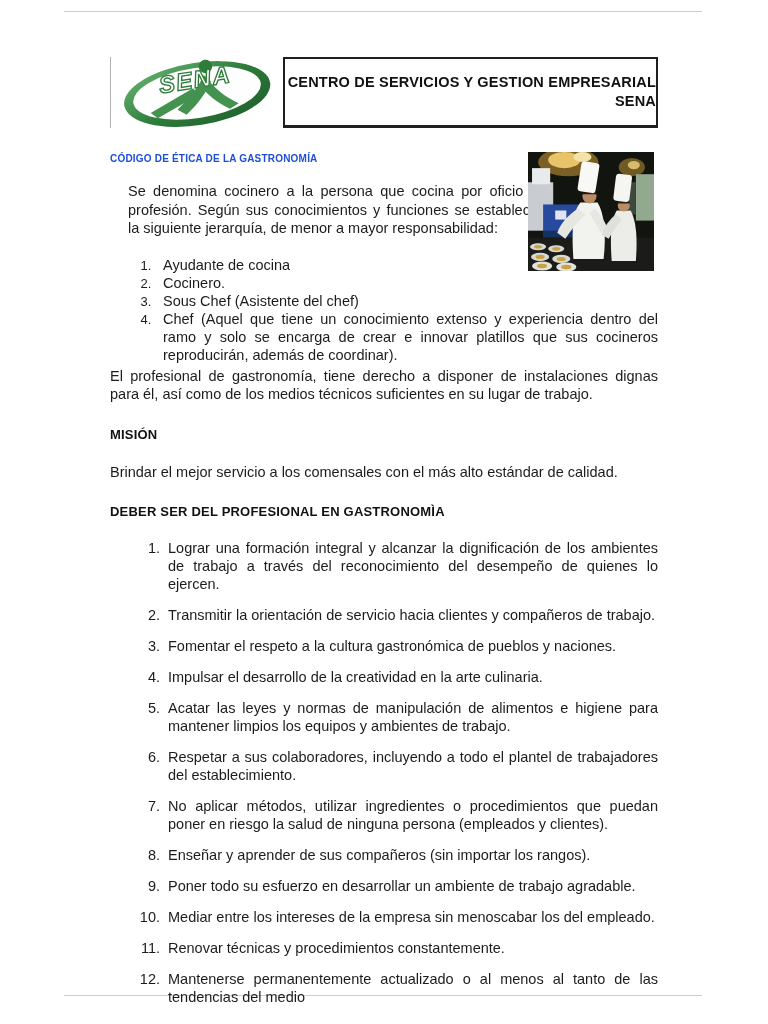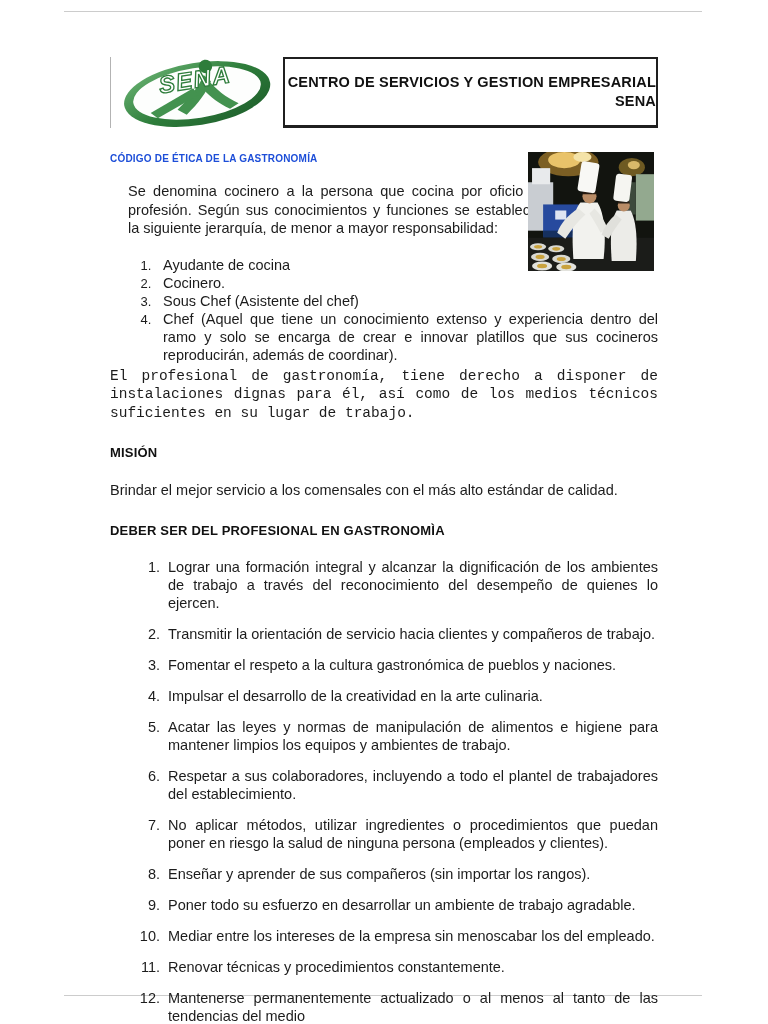--- a/index.html
+++ b/index.html
@@ -36,21 +36,21 @@
 
   .intro-wrap { position: relative; margin-top: 13px; }
   .intro-text { width: 410px; margin: 18px; font-size: 14.5px; line-height: 18.5px; text-align: justify; }
   .photo-frame { position: absolute; top: -30px; right: 4px; width: 126px; height: 119px; }
   .photo-frame svg { width: 100%; height: 100%; display: block; }
 
   ol.hierarchy { margin: 13px 0 0 0; padding: 0 0 0 45px; font-size: 14.5px; line-height: 18px; }
   ol.hierarchy li { padding-left: 8px; text-align: justify; }
   ol.hierarchy li::marker { font-size: 13px; color: #1c1c1c; }
 
-  .rights { margin: 3px 0 0 0; font-size: 14.5px; line-height: 18.5px; text-align: justify; font-family: Liberation Mono, monospace; }
+  .rights { margin: 3px 0 0 0; font-size: 14.5px; line-height: 18.5px; text-align: justify; }
 
   .section-heading { margin: 23px 0 0 0; font-size: 13px; font-weight: bold; color: #111; letter-spacing: 0.2px; }
   .mission-text { margin: 21px 0 0 0; font-size: 14.5px; line-height: 18.5px; }
 
   ol.duties { margin: 20px 0 8px 0; padding: 0 0 0 54px; font-size: 14.5px; line-height: 18px; }
   ol.duties li { padding-left: 4px; margin-bottom: 13px; text-align: justify; }
   ol.duties li::marker { color: #1c1c1c; }
 </style>
 </head>
 <body>

